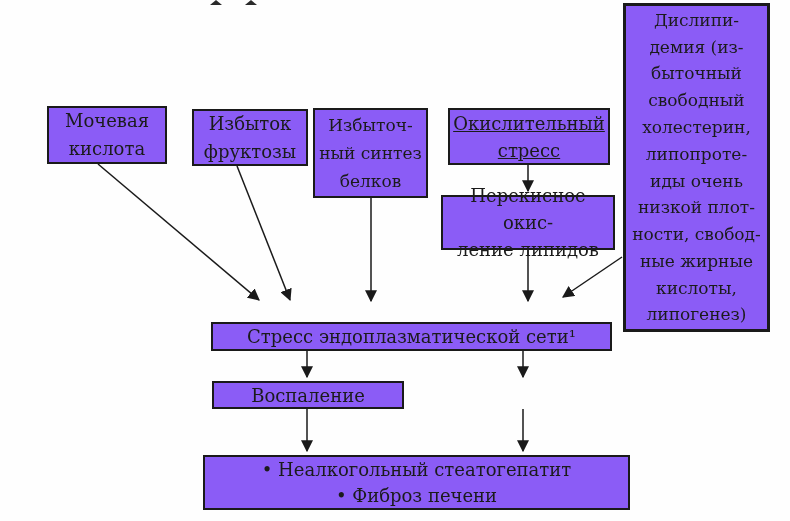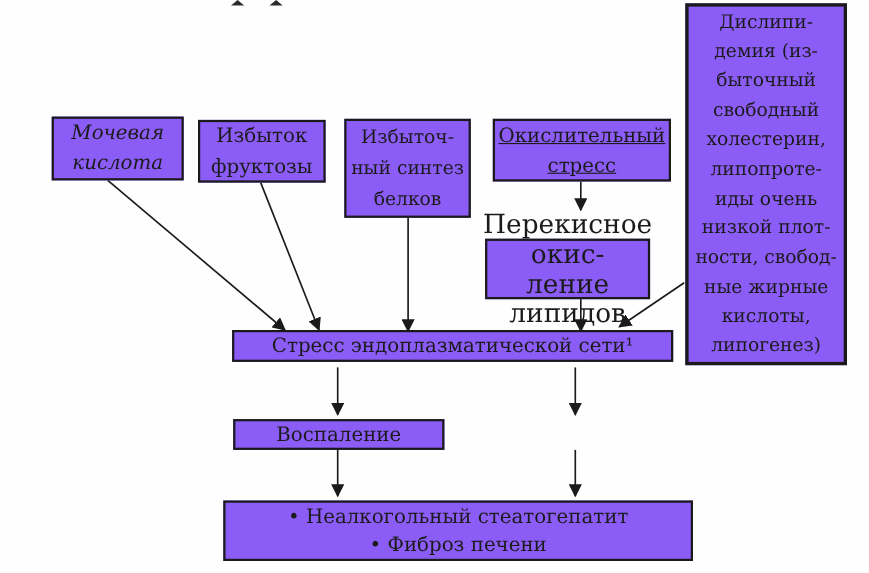--- a/index.html
+++ b/index.html
@@ -17,27 +17,27 @@
     border: 2px solid #1a1a1a;
     background: #8b5cf6;
     display: flex;
     align-items: center;
     justify-content: center;
     text-align: center;
     color: #1b1b1b;
   }
   .node .lbl { white-space: pre-line; }
 
-  #node-uric-acid        { left: 47px;  top: 106px; width: 120px; height: 58px; font-size: 18px; line-height: 28px; font-style: italic; }
-  #node-fructose         { left: 180px; top: 109px; width: 116px; height: 57px; font-size: 18px; line-height: 28px; }
+  #node-uric-acid        { left: 47px;  top: 106px; width: 120px; height: 58px; font-size: 18px; line-height: 28px; }
+  #node-fructose         { left: 192px; top: 109px; width: 116px; height: 57px; font-size: 18px; line-height: 28px; }
   #node-protein          { left: 313px; top: 108px; width: 115px; height: 90px; font-size: 17px; line-height: 28px; }
   #node-oxidative        { left: 448px; top: 108px; width: 162px; height: 57px; font-size: 18px; line-height: 27px; text-decoration: underline; }
-  #node-peroxidation     { left: 441px; top: 195px; width: 150px; height: 55px; font-size: 24px; line-height: 27px; margin-top: 22px; }
+  #node-peroxidation     { left: 441px; top: 195px; width: 174px; height: 55px; font-size: 18px; line-height: 27px; }
   #node-dyslipidemia     { left: 623px; top: 3px;   width: 147px; height: 329px; font-size: 17px; line-height: 26.8px; border-width: 3px; }
-  #node-er-stress        { left: 211px; top: 300px; width: 401px; height: 29px; font-size: 18px; align-items: center; }
+  #node-er-stress        { left: 211px; top: 322px; width: 401px; height: 29px; font-size: 18px; align-items: center; }
   #node-inflammation     { left: 212px; top: 381px; width: 192px; height: 28px; font-size: 18px; }
   #node-hepatocyte-death { left: 428px; top: 381px; width: 195px; height: 28px; font-size: 18px; }
   #node-outcome          { left: 203px; top: 455px; width: 427px; height: 55px; font-size: 18px; line-height: 26px; justify-content: center; }
 
   .arrows { position: absolute; left: 0; top: 0; pointer-events: none; }
   .arrows line { stroke: #1a1a1a; stroke-width: 1.5px; }
 
   .fragment {
     position: absolute;
     top: 0;

